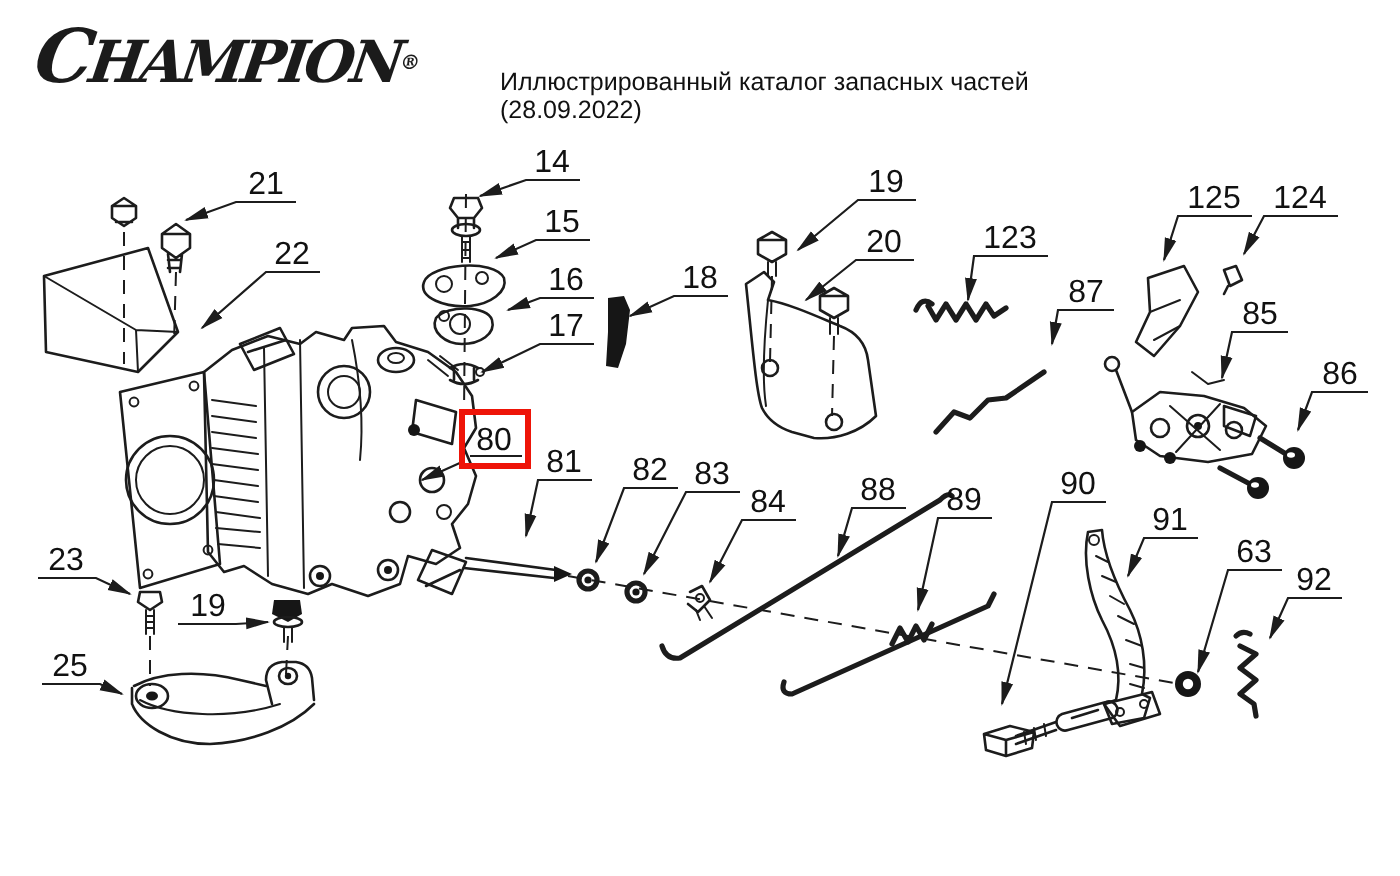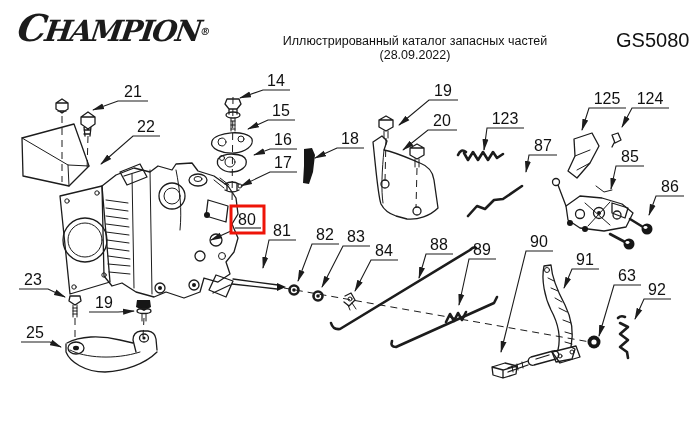--- a/index.html
+++ b/index.html
@@ -5,41 +5,40 @@
   html,body{margin:0;padding:0;}
   body{width:700px;height:438px;background:#ffffff;position:relative;overflow:hidden;
        font-family:"Liberation Sans", sans-serif;}
   .page{position:absolute;inset:0;background:#fff;}
   .logo{position:absolute;left:18px;top:6px;color:#1b1b1b;white-space:nowrap;
         font-family:"DejaVu Serif", serif;font-weight:bold;font-style:italic;
         transform:skewX(-8deg);letter-spacing:-2px;}
   .logo .big{font-size:37px;}
   .logo .rest{font-size:29px;}
   .logo .reg{font-size:10px;vertical-align:super;letter-spacing:0;}
-  .subtitle{position:absolute;left:250px;top:34px;width:330px;text-align:center;
+  .subtitle{position:absolute;left:250px;top:34px;width:330px;text-align:left;
             font-size:12.5px;color:#111;}
   .model{position:absolute;left:616px;top:29px;font-size:20px;color:#111;}
   svg.diagram{position:absolute;left:0;top:0;width:700px;height:438px;}
   .ln{fill:none;stroke:#1c1c1c;stroke-width:1.3;stroke-linecap:round;stroke-linejoin:round;}
   .thin{stroke-width:1;}
   .thick{fill:none;stroke:#1c1c1c;stroke-width:2.6;stroke-linecap:round;stroke-linejoin:round;}
   .blk{fill:#161616;stroke:none;}
   .dash{fill:none;stroke:#1c1c1c;stroke-width:1;stroke-dasharray:7 5;}
   .leader{fill:none;stroke:#1c1c1c;stroke-width:1.1;}
   .num{font-family:"Liberation Sans", sans-serif;font-size:16px;fill:#111;}
 </style>
 </head>
 <body>
 
 <div class="page">
 
   <div class="logo"><span class="big">C</span><span class="rest">HAMPION</span><span class="reg">®</span></div>
 
   <div class="subtitle">Иллюстрированный каталог запасных частей (28.09.2022)</div>
-  <div class="model">GS5080</div>
 
   <svg class="diagram" viewBox="0 0 700 438">
     <defs>
       <marker id="arw" markerWidth="13" markerHeight="8" refX="11" refY="4" orient="auto" markerUnits="userSpaceOnUse">
         <path d="M0,1 L12,4 L0,7 Z" fill="#1c1c1c"></path>
       </marker>
     </defs>
 
     <g>
       <path class="ln" d="M60,196 L102,186 L110,282 L70,294 Z"></path>

